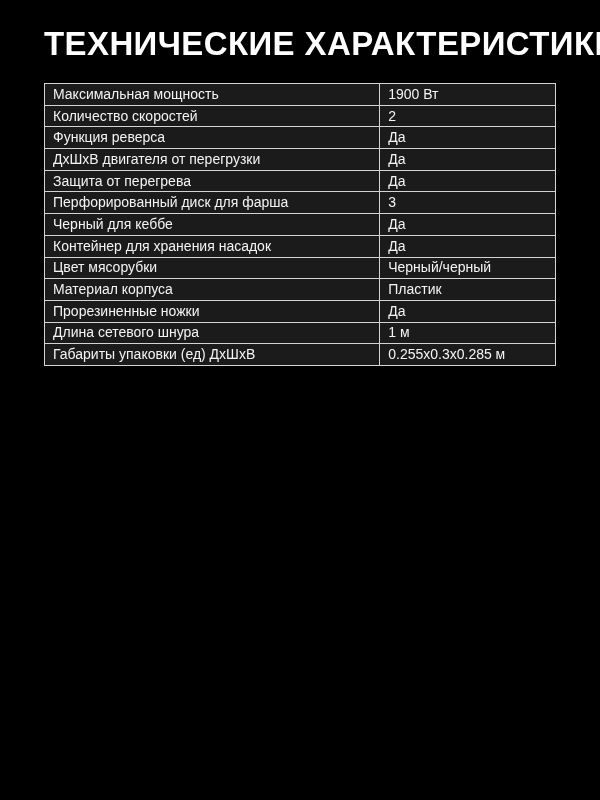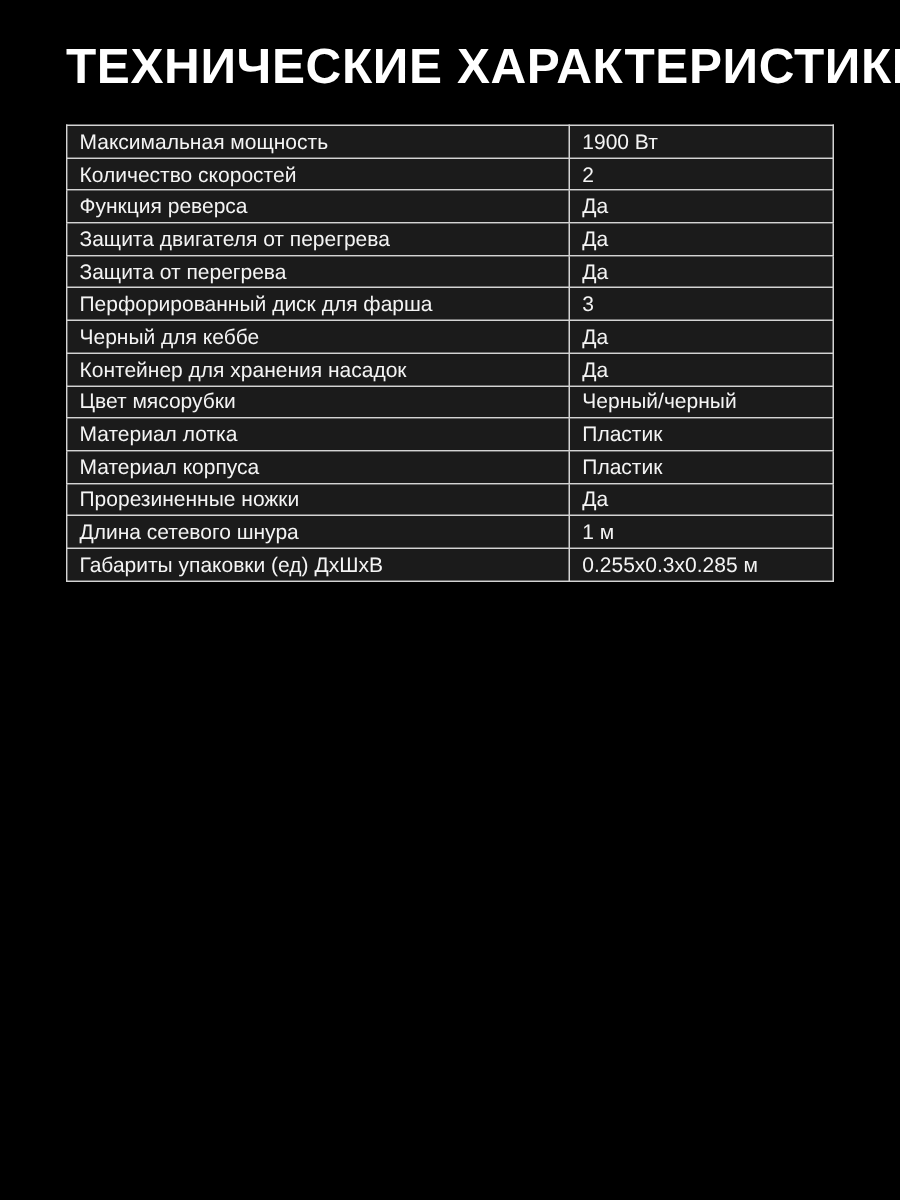--- a/index.html
+++ b/index.html
@@ -76,21 +76,21 @@
           <td class="label-cell">Количество скоростей</td>
           <td class="value-cell">2</td>
         </tr>
 
         <tr>
           <td class="label-cell">Функция реверса</td>
           <td class="value-cell">Да</td>
         </tr>
 
         <tr>
-          <td class="label-cell">Защита двигателя от перегрева</td>
+          <td class="label-cell">ДхШхВ двигателя от перегрузки</td>
           <td class="value-cell">Да</td>
         </tr>
 
         <tr>
           <td class="label-cell">Защита от перегрева</td>
           <td class="value-cell">Да</td>
         </tr>
 
         <tr>
           <td class="label-cell">Перфорированный диск для фарша</td>
@@ -107,24 +107,20 @@
           <td class="label-cell">Контейнер для хранения насадок</td>
           <td class="value-cell">Да</td>
         </tr>
 
 
         <tr>
           <td class="label-cell">Цвет мясорубки</td>
           <td class="value-cell">Черный/черный</td>
         </tr>
 
-        <tr>
-          <td class="label-cell">Материал лотка</td>
-          <td class="value-cell">Пластик</td>
-        </tr>
 
         <tr>
           <td class="label-cell">Материал корпуса</td>
           <td class="value-cell">Пластик</td>
         </tr>
 
         <tr>
           <td class="label-cell">Прорезиненные ножки</td>
           <td class="value-cell">Да</td>
         </tr>

